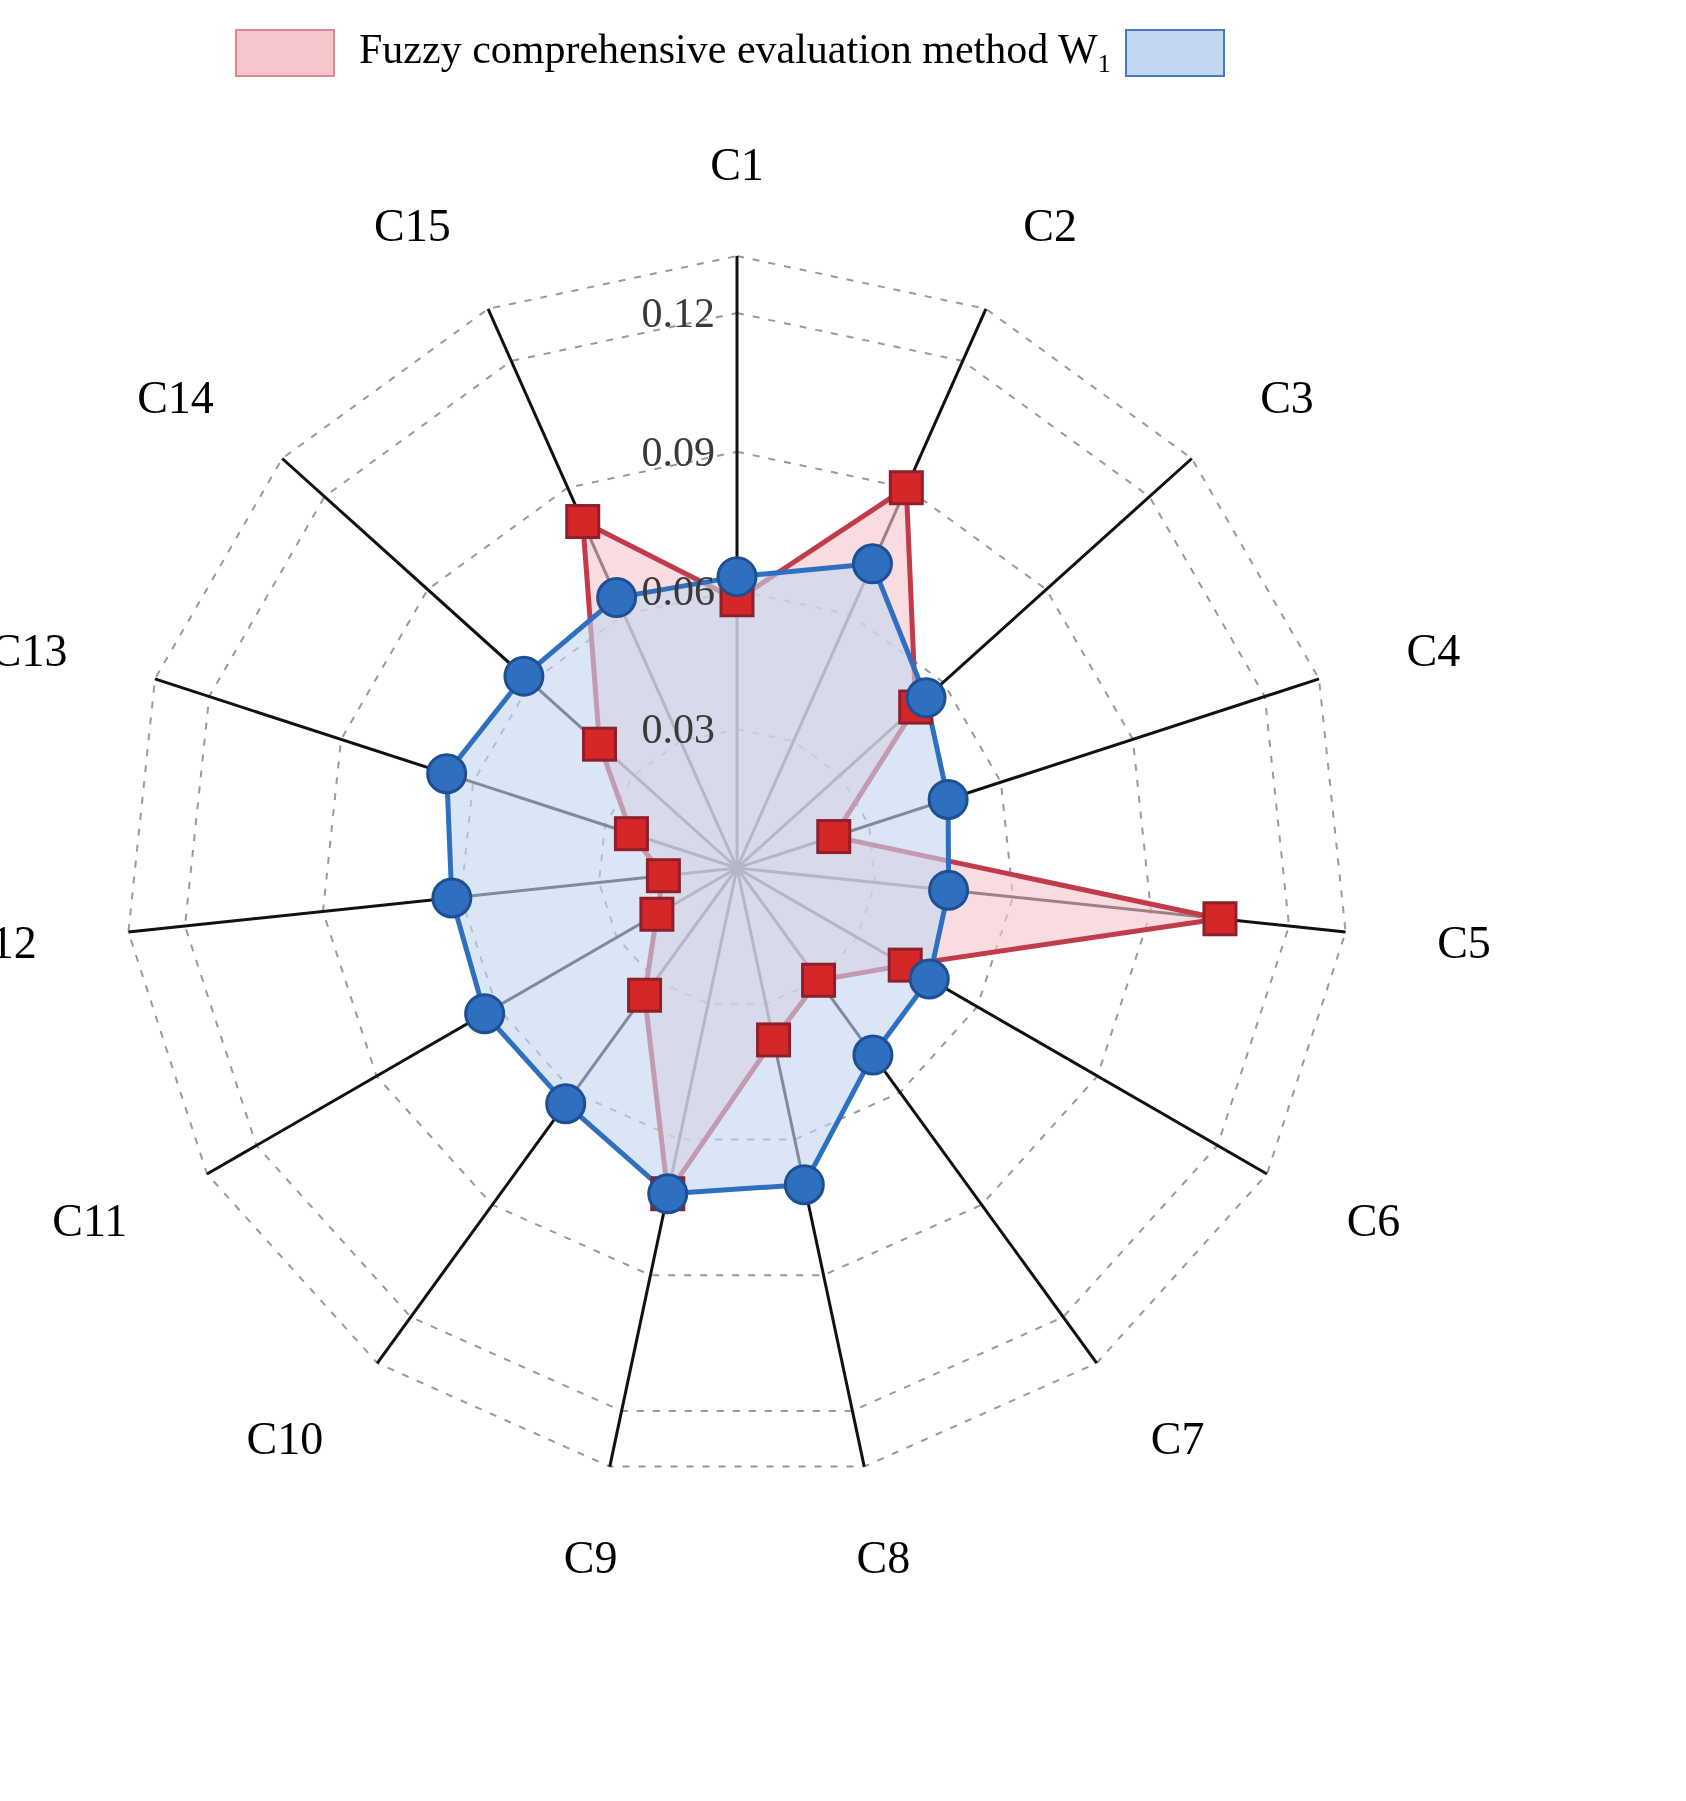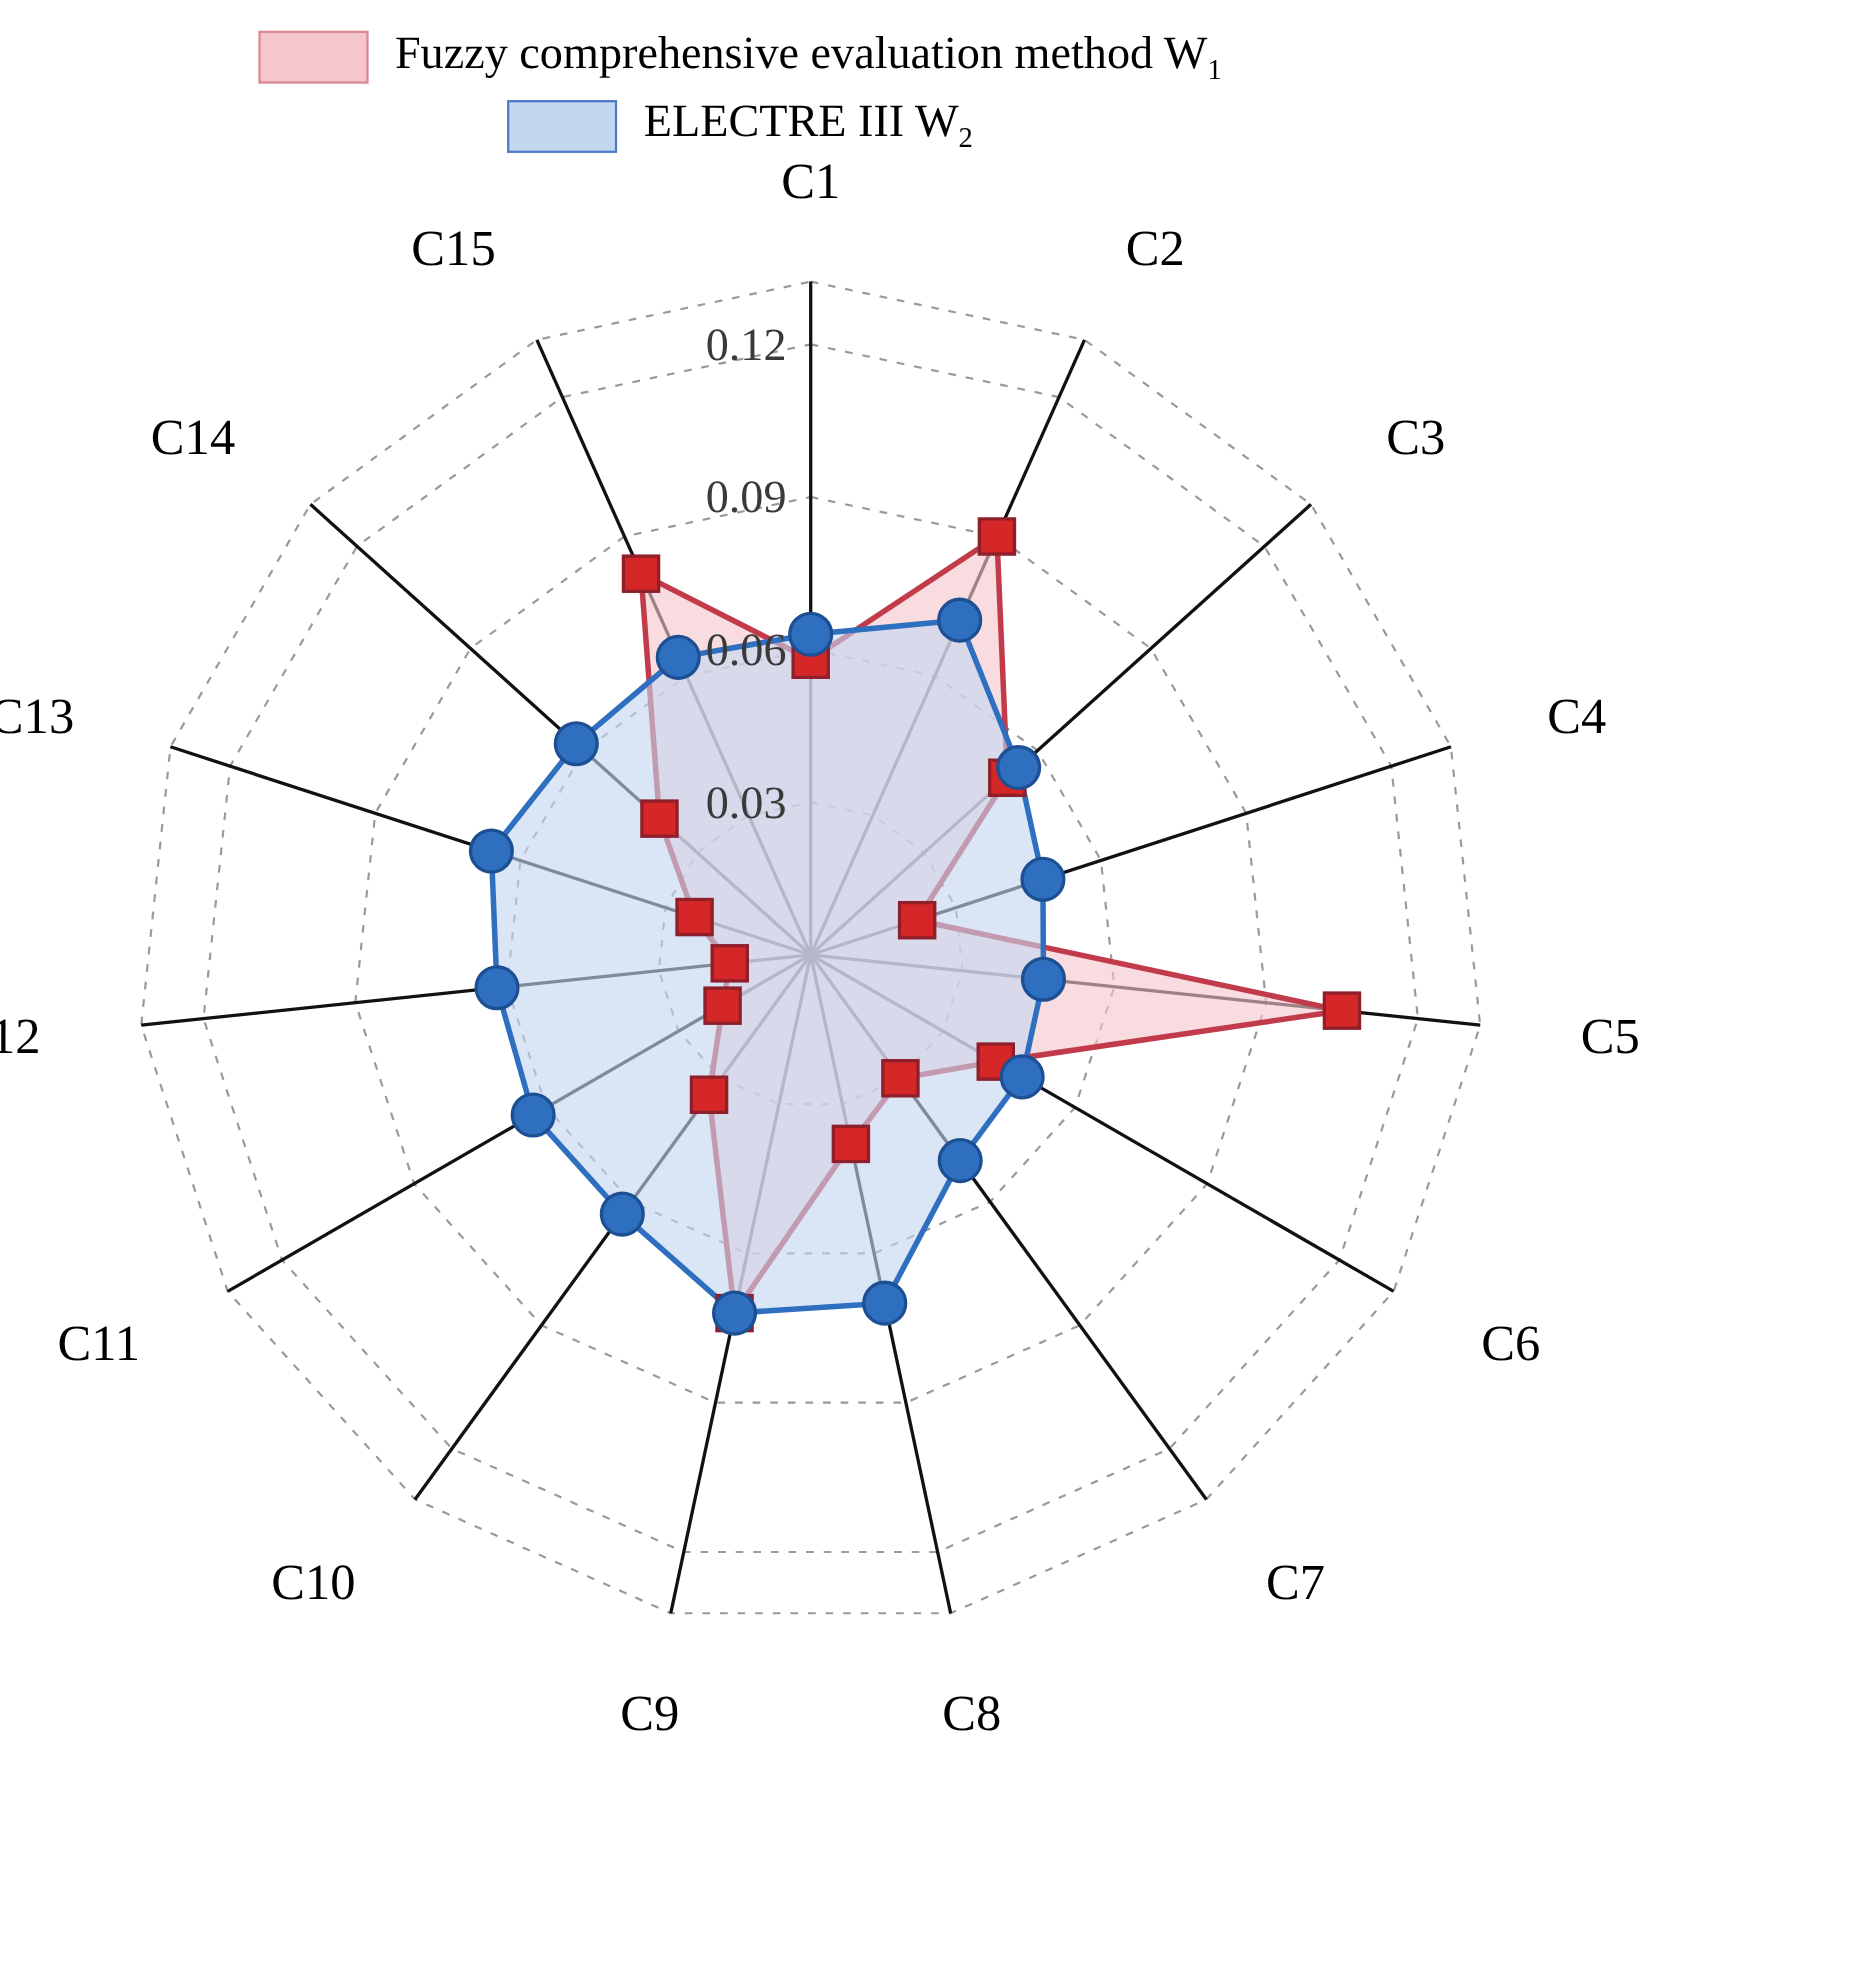--- a/index.html
+++ b/index.html
@@ -20,21 +20,21 @@
     left: 0;
     top: 0;
     width: 1686px;
     height: 1801px;
   }
   .legend {
     position: absolute;
     left: 235px;
     top: 28px;
     display: flex;
-    flex-direction: column;
+    flex-direction: row;
     gap: 14px;
     align-items: center;
   }
   .legend-row {
     display: flex;
     align-items: center;
     gap: 24px;
   }
   .legend-swatch {
     width: 100px;
@@ -80,21 +80,20 @@
 
 <div id="chart-root">
 
   <div class="legend">
     <div class="legend-row">
       <div class="legend-swatch pink"></div>
       <div class="legend-label"><span>Fuzzy comprehensive evaluation method W</span><sub>1</sub></div>
     </div>
     <div class="legend-row">
       <div class="legend-swatch blue"></div>
-      <div class="legend-label"><span>ELECTRE III W</span><sub>2</sub></div>
     </div>
   </div>
 
   <svg class="radar" id="radar-svg" width="1686" height="1801">
       <polygon points="737.0,729.3 793.4,741.2 840.1,775.2 869.0,825.1 875.0,882.5 857.2,937.4 818.6,980.3 765.8,1003.7 708.2,1003.7 655.4,980.3 616.8,937.4 599.0,882.5 605.0,825.1 633.9,775.2 680.6,741.2" fill="none" stroke="#9a9a9a" stroke-width="2" stroke-dasharray="7 9"></polygon>
       <polygon points="737.0,590.5 849.9,614.5 943.2,682.3 1000.9,782.2 1013.0,897.0 977.3,1006.8 900.1,1092.5 794.7,1139.4 679.3,1139.4 573.9,1092.5 496.7,1006.8 461.0,897.0 473.1,782.2 530.8,682.3 624.1,614.5" fill="none" stroke="#9a9a9a" stroke-width="2" stroke-dasharray="7 9"></polygon>
       <polygon points="737.0,451.8 906.3,487.7 1046.3,589.5 1132.9,739.4 1151.0,911.5 1097.5,1076.1 981.7,1204.8 823.5,1275.2 650.5,1275.2 492.3,1204.8 376.5,1076.1 323.0,911.5 341.1,739.4 427.7,589.5 567.7,487.7" fill="none" stroke="#9a9a9a" stroke-width="2" stroke-dasharray="7 9"></polygon>
       <polygon points="737.0,313.0 962.7,361.0 1149.4,496.6 1264.8,696.5 1289.0,926.0 1217.6,1145.5 1063.2,1317.0 852.4,1410.9 621.6,1410.9 410.8,1317.0 256.4,1145.5 185.0,926.0 209.2,696.5 324.6,496.6 511.3,361.0" fill="none" stroke="#9a9a9a" stroke-width="2" stroke-dasharray="7 9"></polygon>
       <polygon points="737.0,256.0 985.9,308.9 1191.8,458.5 1319.0,678.9 1345.6,932.0 1267.0,1174.0 1096.7,1363.1 864.2,1466.6 609.8,1466.6 377.3,1363.1 207.0,1174.0 128.4,932.0 155.0,678.9 282.2,458.5 488.1,308.9" fill="none" stroke="#9a9a9a" stroke-width="2" stroke-dasharray="7 9"></polygon>
       <line x1="737" y1="868" x2="737" y2="256" stroke="#111" stroke-width="3"></line>

